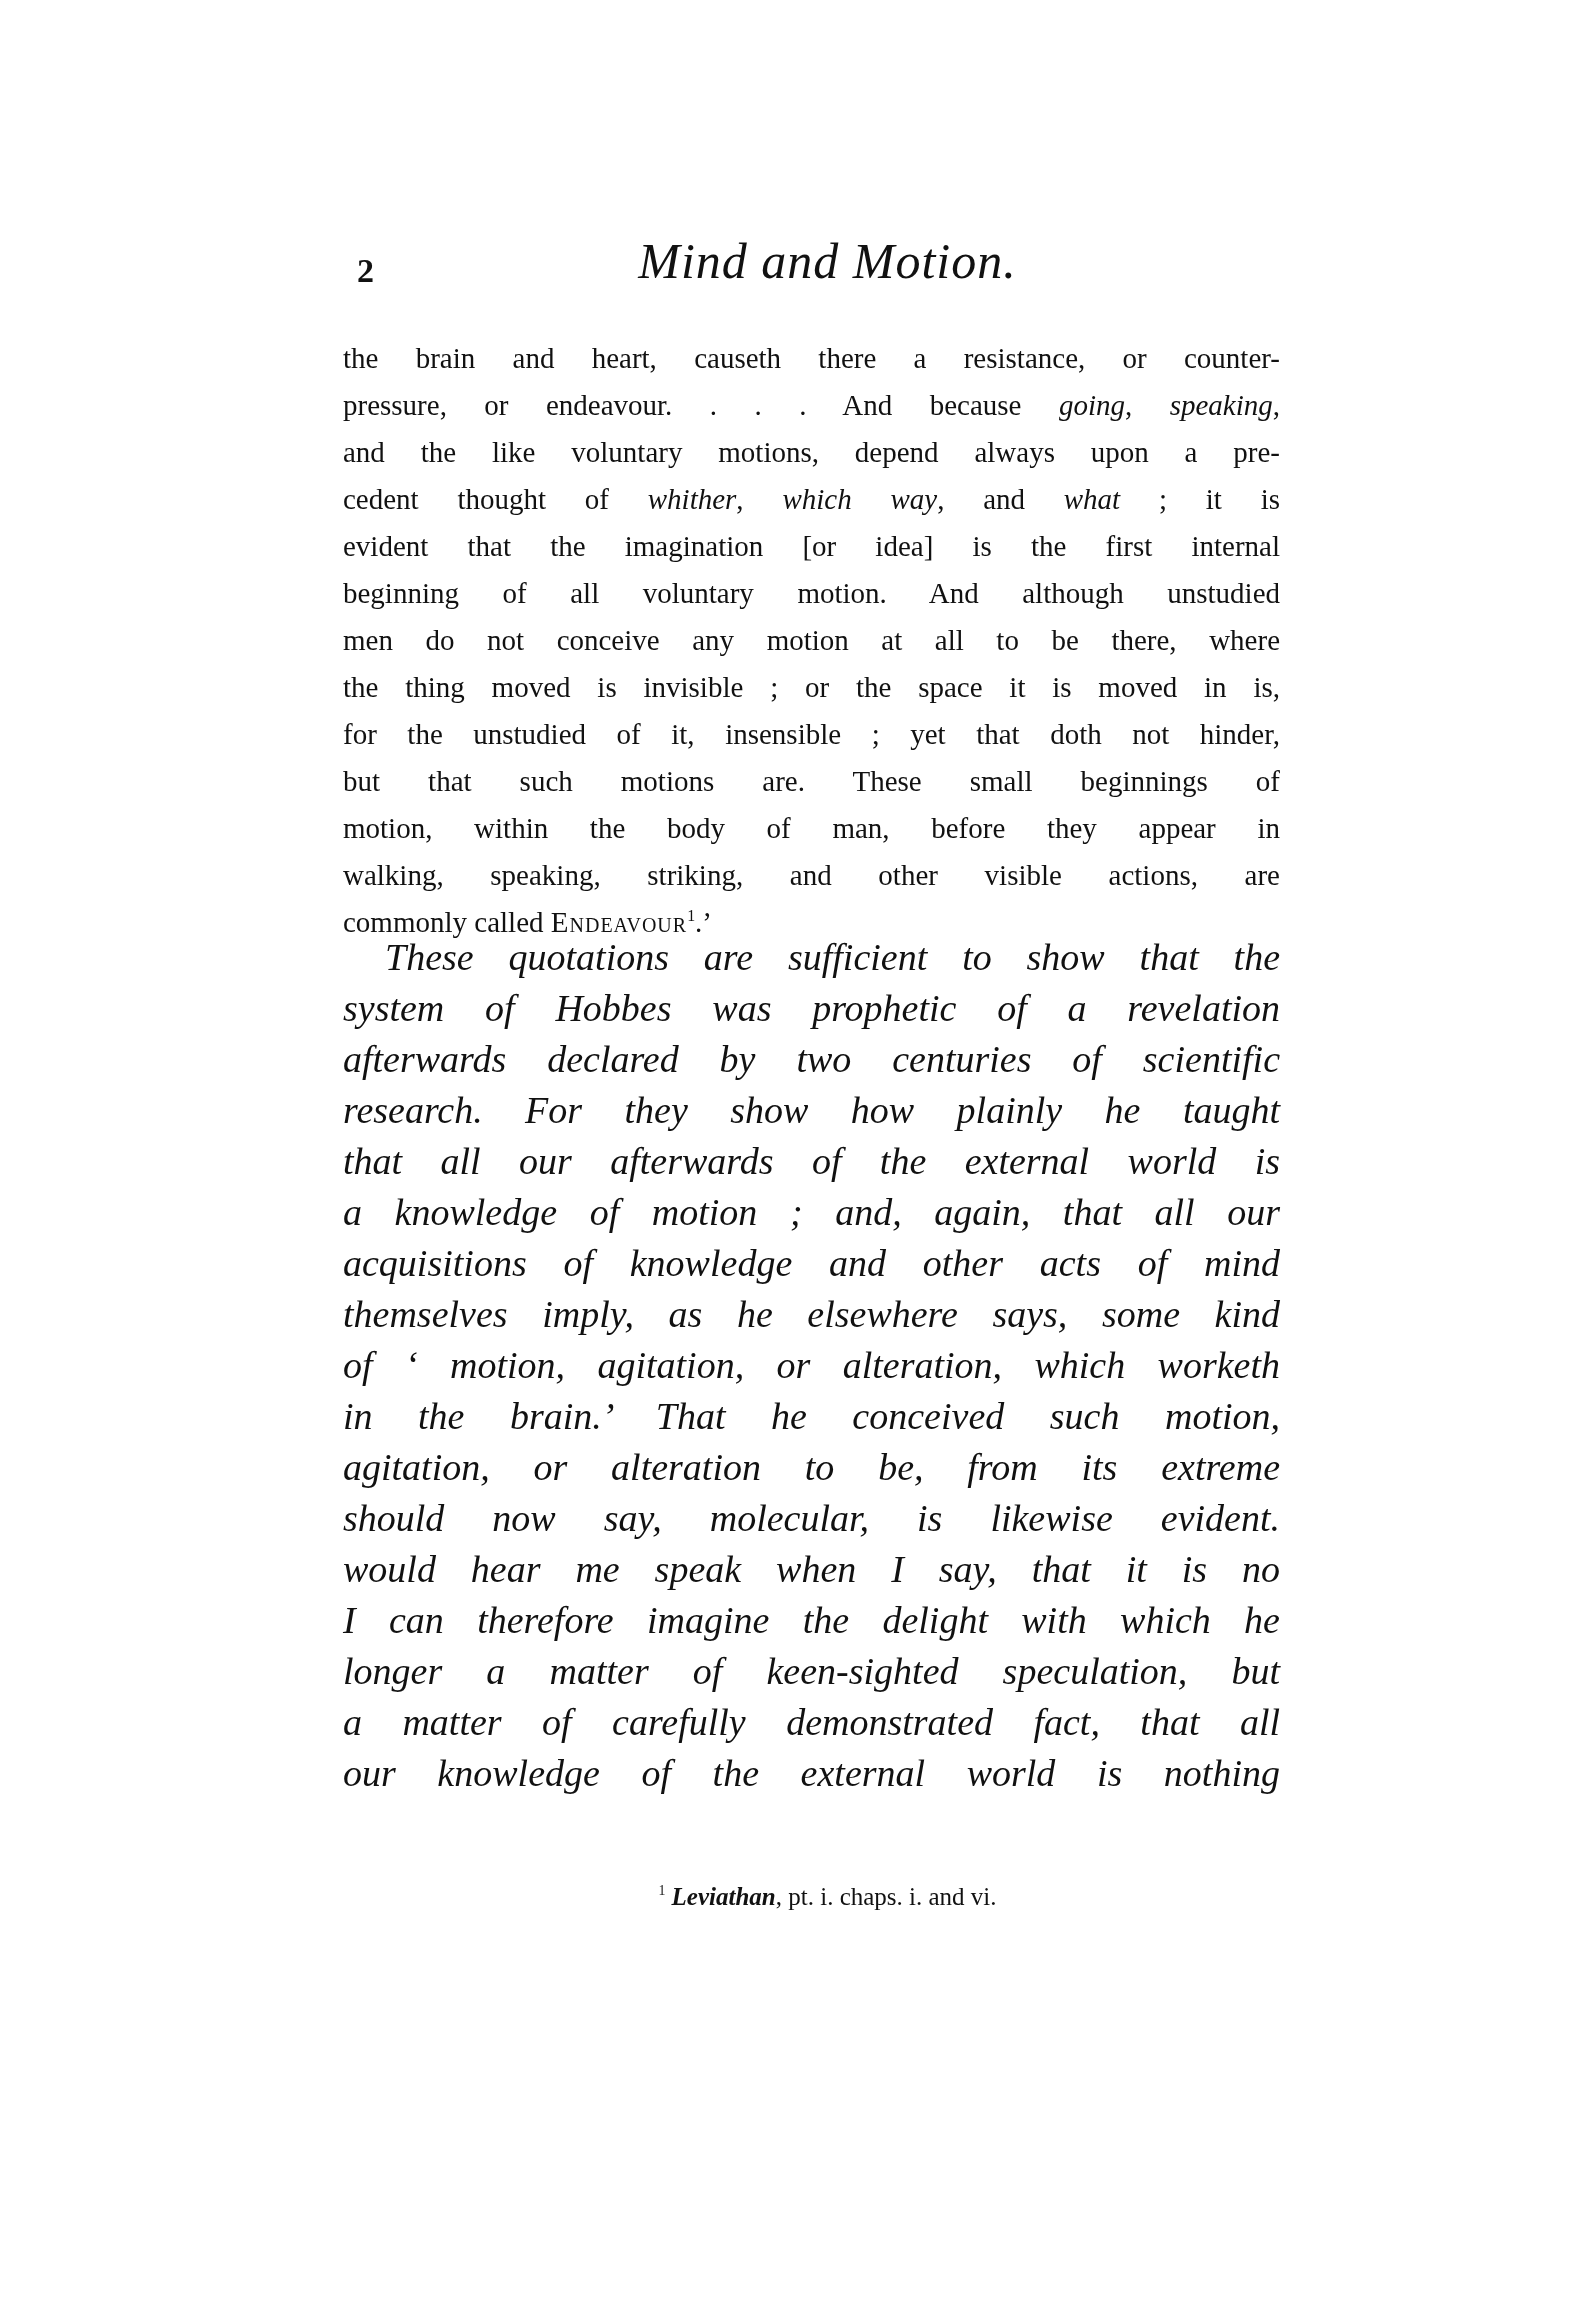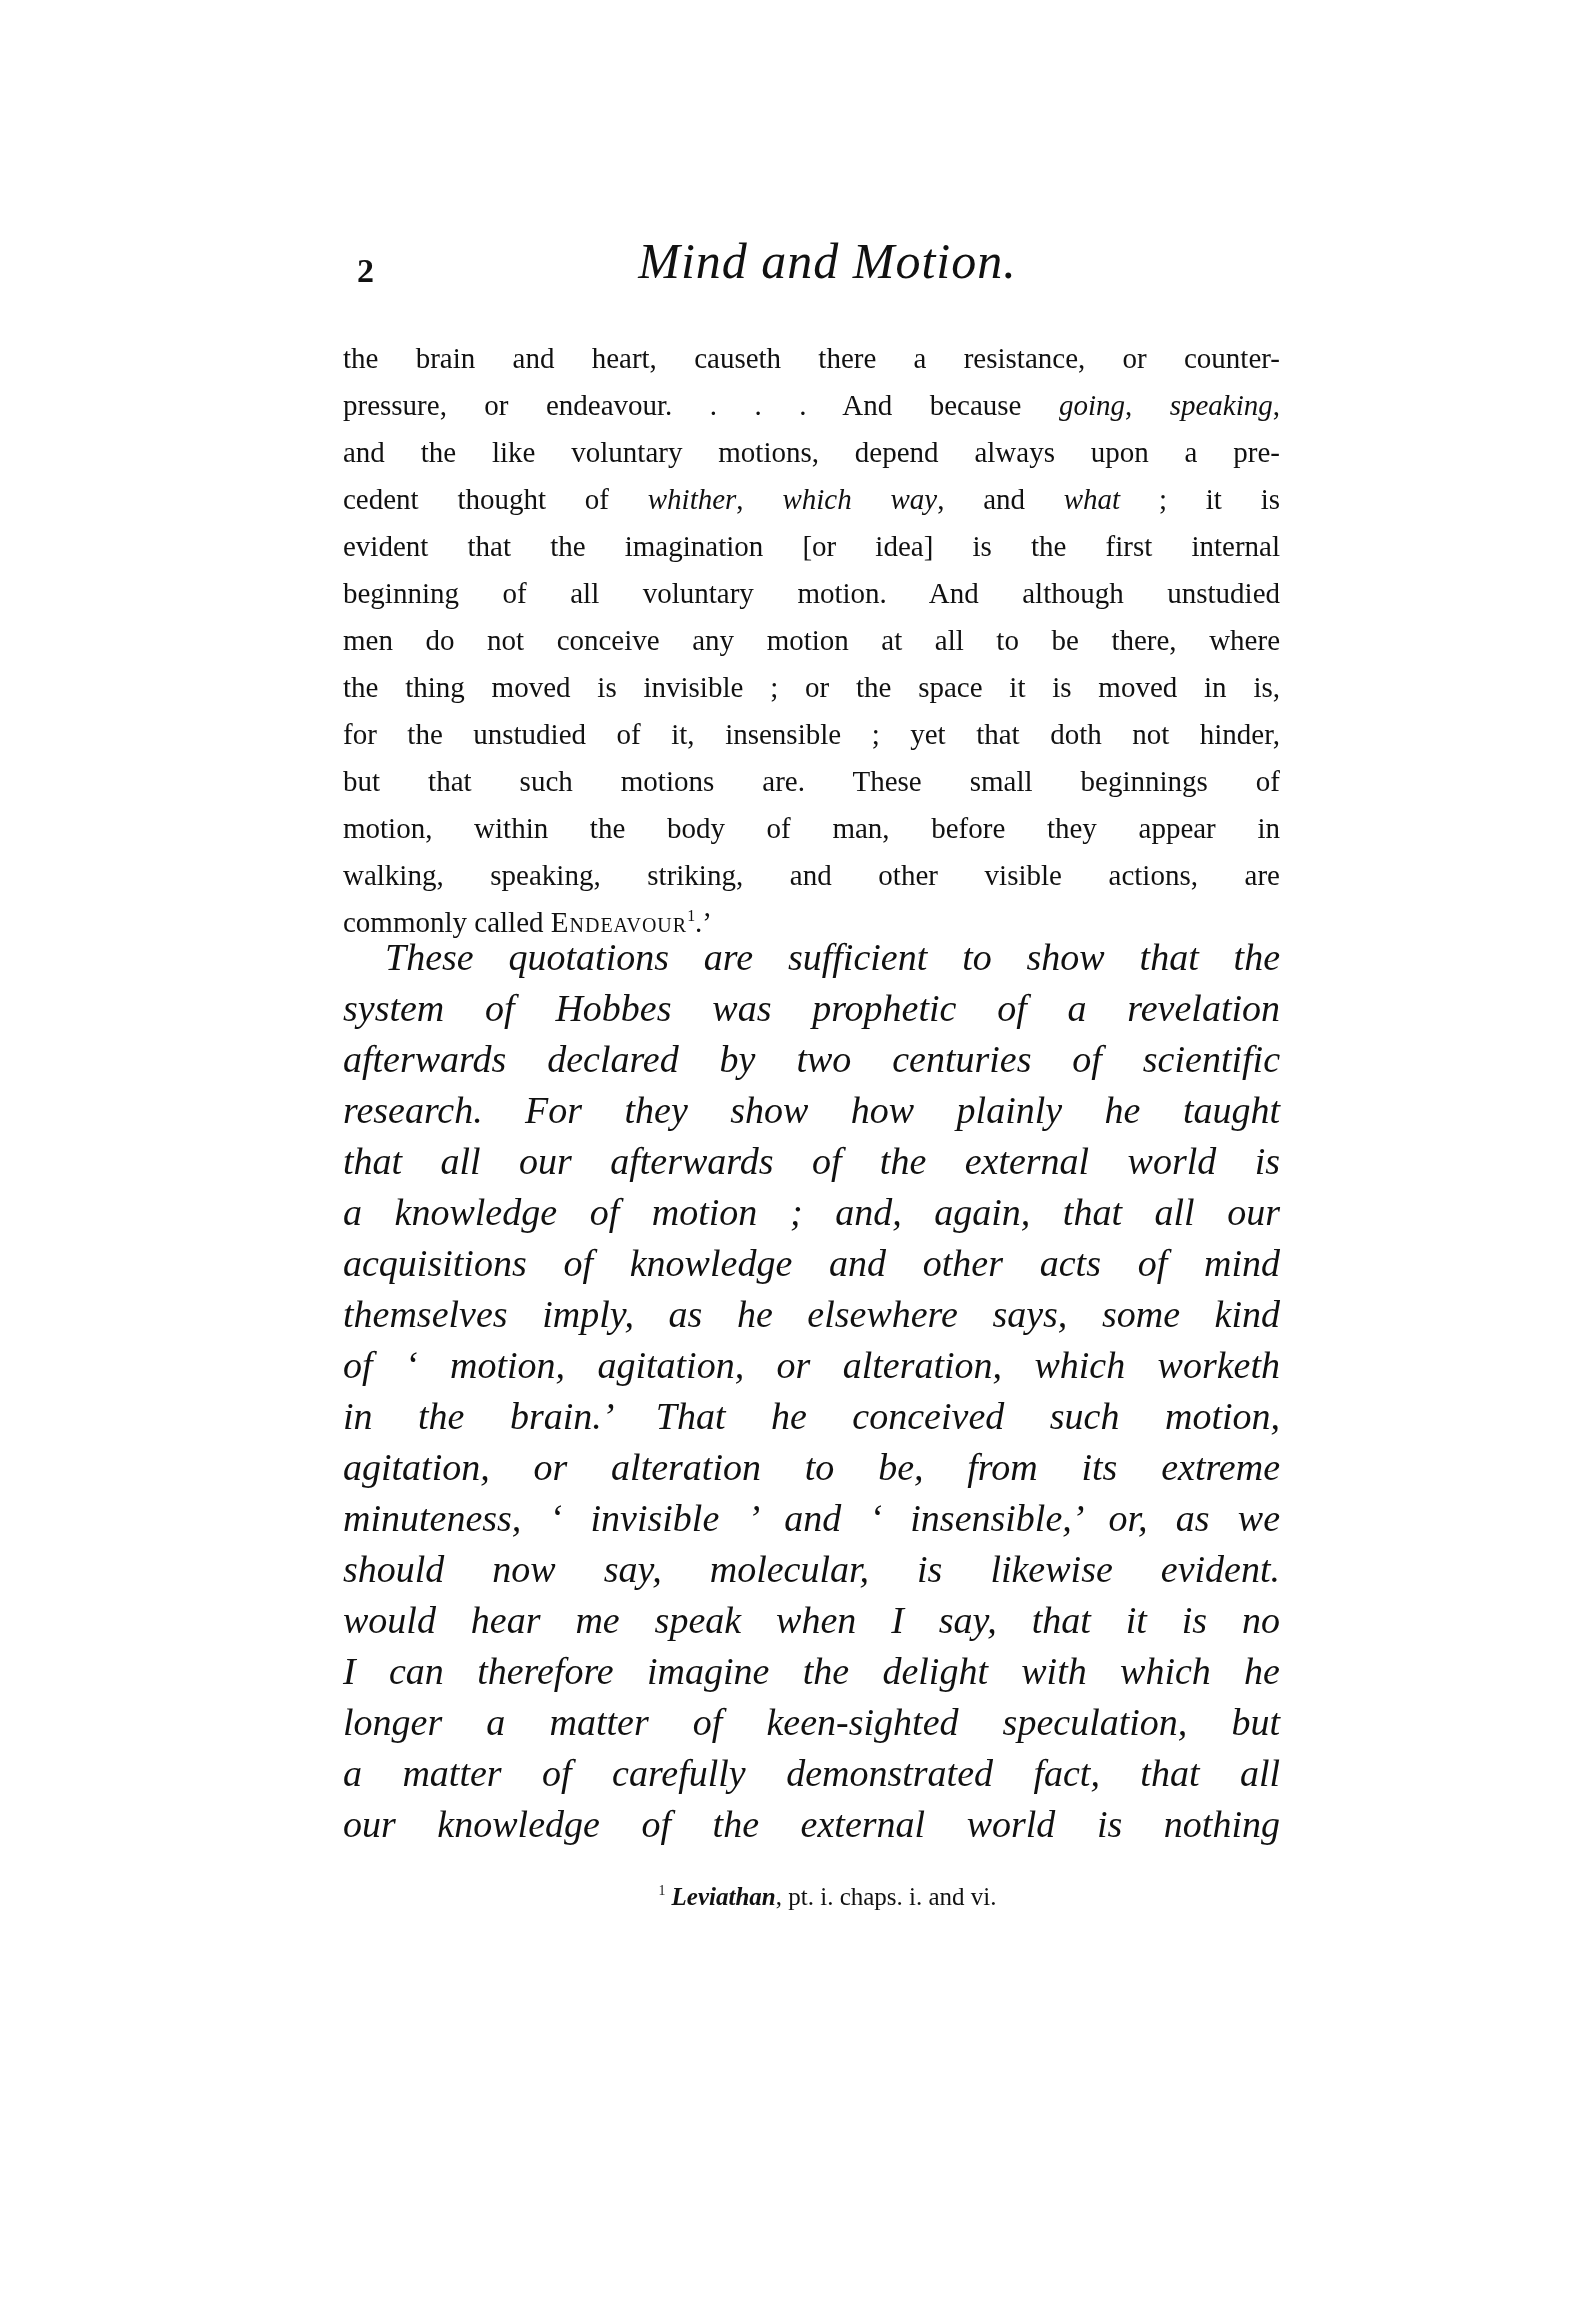--- a/index.html
+++ b/index.html
@@ -48,21 +48,20 @@
       <span class="line">system of Hobbes was prophetic of a revelation</span>
       <span class="line">afterwards declared by two centuries of scientific</span>
       <span class="line">research.  For they show how plainly he taught</span>
       <span class="line">that all our afterwards of the external world is</span>
       <span class="line">a knowledge of motion ; and, again, that all our</span>
       <span class="line">acquisitions of knowledge and other acts of mind</span>
       <span class="line">themselves imply, as he elsewhere says, some kind</span>
       <span class="line">of ‘ motion, agitation, or alteration, which worketh</span>
       <span class="line">in the brain.’  That he conceived such motion,</span>
       <span class="line">agitation, or alteration to be, from its extreme</span>
-      <span class="line">minuteness, ‘ invisible ’ and ‘ insensible,’ or, as we</span>
       <span class="line">should now say, molecular, is likewise evident.</span>
       <span class="line">would hear me speak when I say, that it is no</span>
       <span class="line">I can therefore imagine the delight with which he</span>
       <span class="line">longer a matter of keen-sighted speculation, but</span>
       <span class="line">a matter of carefully demonstrated fact, that all</span>
       <span class="line">our knowledge of the external world is nothing</span>
     </div>
 
   <div class="footnote">
     <sup>1</sup>

